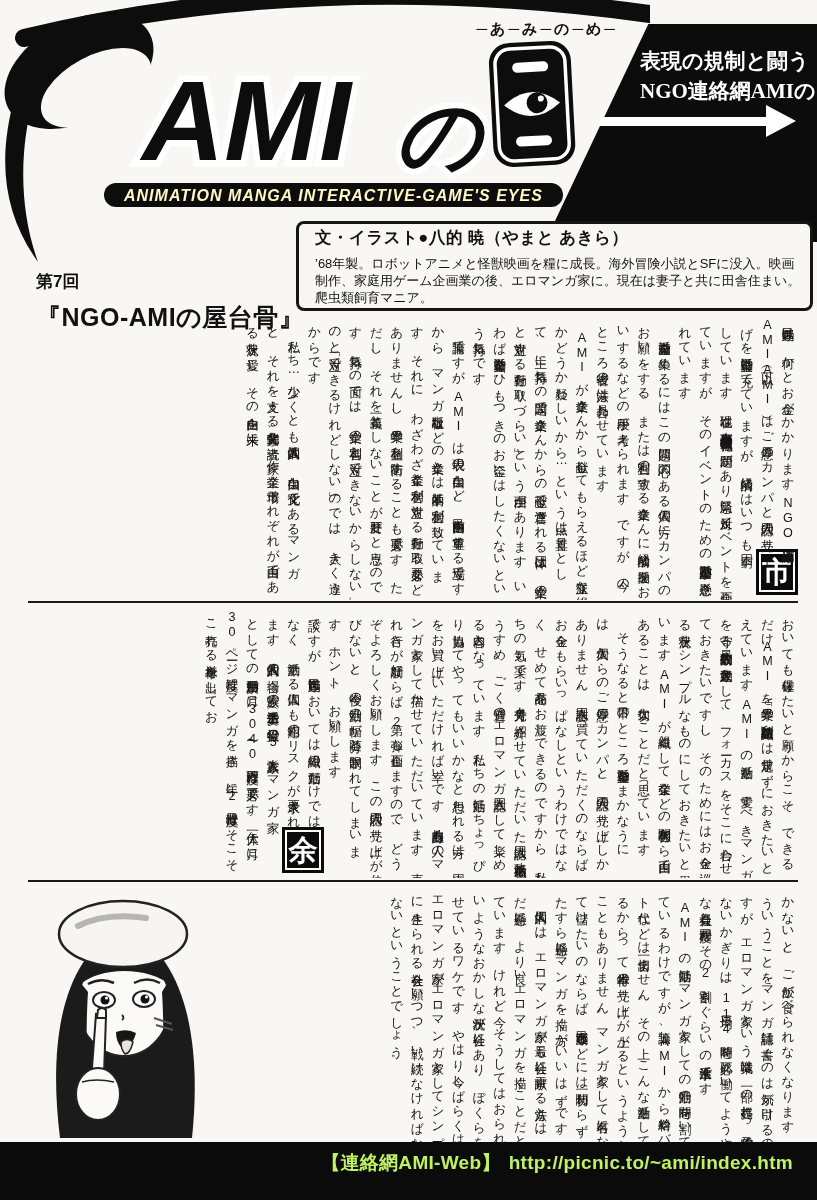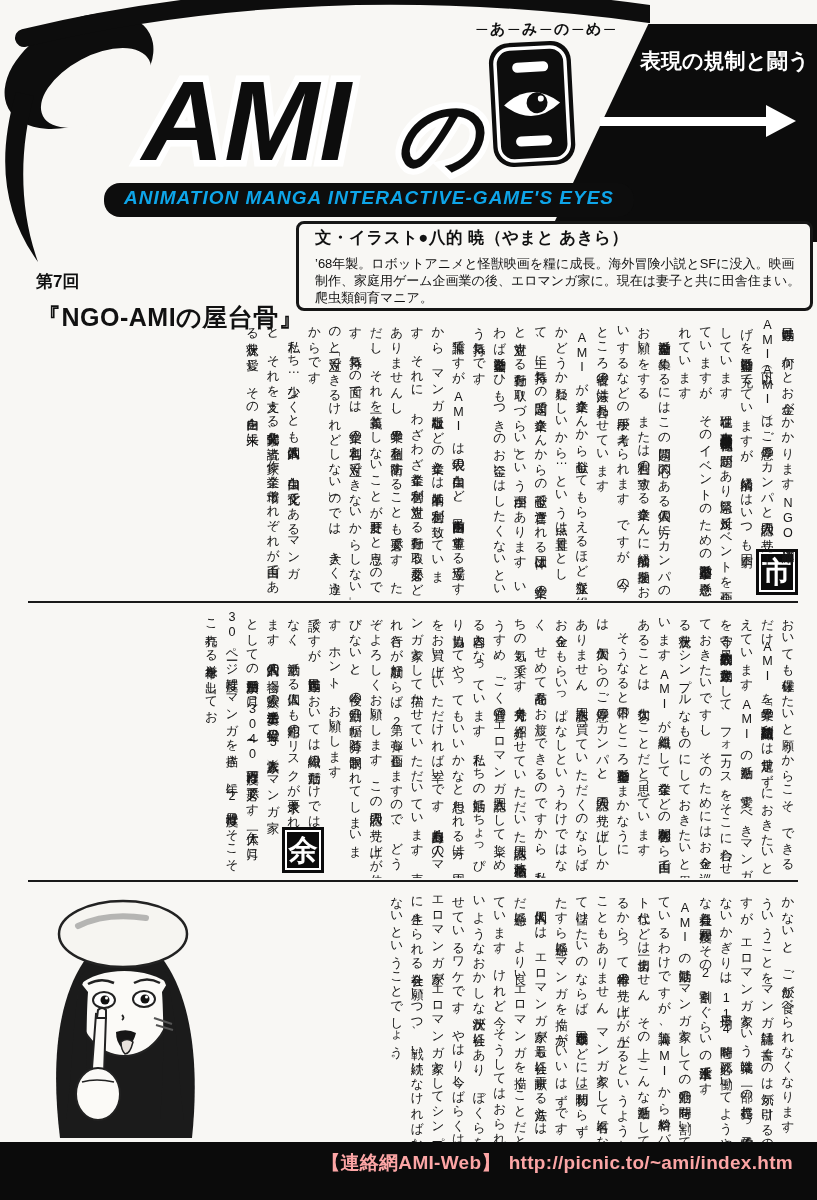--- a/index.html
+++ b/index.html
@@ -10,23 +10,23 @@
   }
   
   #logo-svg { position:absolute; left:-6px; top:-4px; z-index:2; }
   #logo-ruby {
     position:absolute; left:198px; top:20px; width:420px; z-index:3;
     text-align:right; font-weight:bold; font-size:15px; letter-spacing:3px;
     white-space:nowrap;
   }
   #logo-banner {
     position:absolute; left:104px; top:183px; z-index:3;
-    background:#0d0d0d; color:#0ea5e9; border-radius:16px;
-    padding:4px 20px 8px 20px; font-style:italic; font-weight:bold;
-    font-size:19px; letter-spacing:1px; white-space:nowrap;
+    background:#0d0d0d; color:#fef9c3; border-radius:16px;
+    padding:4px 20px 2px 20px; font-style:italic; font-weight:bold;
+    font-size:16px; letter-spacing:1px; white-space:nowrap;
   }
   
   #slogan {
     position:absolute; left:545px; top:0; width:272px; height:218px;
     background:#0c0c0c; z-index:1;
     clip-path:polygon(38% 0, 100% 0, 100% 100%, 0 100%);
     margin-top:24px;
   }
   .slogan-text {
     position:absolute; left:95px; top:22px; color:#fff;
@@ -65,21 +65,21 @@
     font-size:29px; font-weight:bold; box-sizing:border-box;
     outline:2px solid #fff; outline-offset:-5px;
   }
   .hrule { position:absolute; left:28px; width:770px; height:2px; background:#1a1a1a; z-index:2; }
   #rule1 { top:601px; }
   #rule2 { top:880px; }
   
   #illustration { position:absolute; left:26px; top:882px; z-index:2; }
   
   #footer { position:absolute; left:0; top:1142px; width:817px; height:58px; background:#0b0b0b; z-index:4; }
-  #footer-text { position:absolute; right:24px; top:8px; color:#fca5a5; font-size:19px; font-weight:bold; letter-spacing:0.3px; white-space:nowrap; }
+  #footer-text { position:absolute; right:24px; top:8px; color:#bef264; font-size:19px; font-weight:bold; letter-spacing:0.3px; white-space:nowrap; }
   #footer-text .url { font-weight:bold; margin-left:8px; }
 </style>
 </head>
 <body>
 
 <div id="page">
 
   <svg id="logo-svg" width="656" height="266" viewBox="0 0 656 266">
     <ellipse cx="85" cy="75" rx="80" ry="50" transform="rotate(-28 85 75)" fill="#0d0d0d"></ellipse>
     <ellipse cx="102" cy="92" rx="60" ry="32" transform="rotate(-28 102 92)" fill="#f8f7f4"></ellipse>
@@ -96,20 +96,21 @@
       <circle cx="46" cy="61" r="10.5" fill="#0d0d0d"></circle>
       <circle cx="50" cy="57" r="3" fill="#fff"></circle>
     </g>
   </svg>
   <div id="logo-ruby">─あ─み─の─め─</div>
   <div id="logo-banner">ANIMATION MANGA INTERACTIVE-GAME'S EYES</div>
 
   <div id="slogan">
     <div class="slogan-text">
       <div>表現の規制と闘う</div>
+      <div>NGO連絡網AMIの</div>
     </div>
   </div>
   <div id="arrow-shaft"></div>
   <div id="arrow-head"></div>
 
   <div id="author-box">
     <div id="author-credit">文・イラスト●八的 暁（やまと あきら）</div>
     <div id="author-bio">’68年製。ロボットアニメと怪獣映画を糧に成長。海外冒険小説とSFに没入。映画制作、家庭用ゲーム企画業の後、エロマンガ家に。現在は妻子と共に田舎住まい。爬虫類飼育マニア。</div>
   </div>
 

